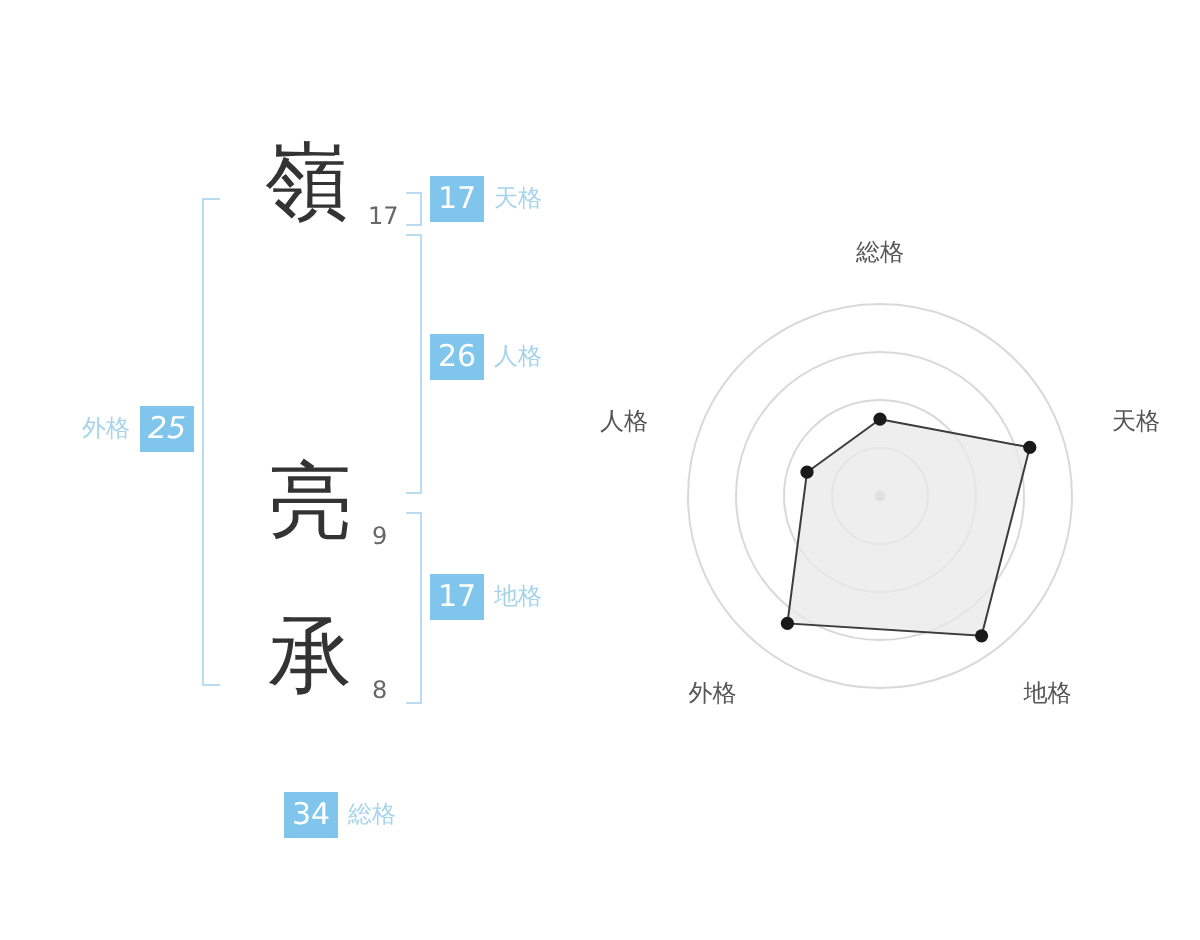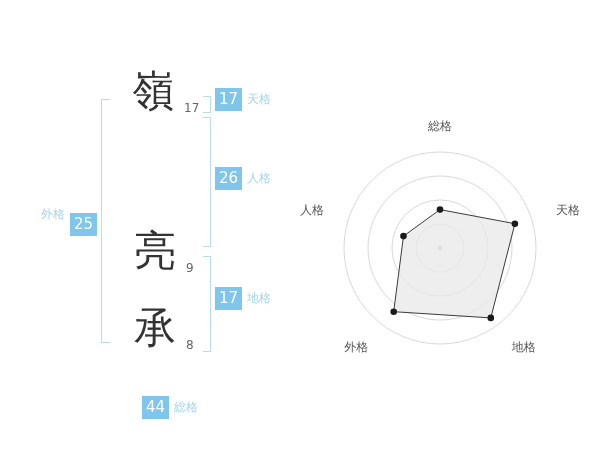--- a/index.html
+++ b/index.html
@@ -54,23 +54,23 @@
   <div class="abs vbox" style="left:215px; top:88px;">17</div>
   <div class="abs glabel" style="left:247px; top:88px;">天格</div>
 
   <div class="abs vbox" style="left:215px; top:167px;text-align:center;">26</div>
   <div class="abs glabel" style="left:247px; top:167px;">人格</div>
 
   <div class="abs vbox" style="left:215px; top:287px;">17</div>
   <div class="abs glabel" style="left:247px; top:287px;">地格</div>
 
   <div class="abs glabel" style="left:41px; top:203px;">外格</div>
-  <div class="abs vbox" style="left:70px; top:213px;">25</div>
+  <div class="abs vbox" style="left:70px; top:203px;font-style:italic;">25</div>
 
-  <div class="abs vbox" style="left:142px; top:396px;">44</div>
+  <div class="abs vbox" style="left:142px; top:396px;">34</div>
   <div class="abs glabel" style="left:174px; top:396px;">総格</div>
 
   <svg id="radar-svg" class="abs" style="left:293px; top:106px;" width="300" height="285" viewBox="0 0 300 285">
       <circle cx="147" cy="142" r="24.0" fill="none" stroke="#d9d9d9" stroke-width="1"></circle>
       <circle cx="147" cy="142" r="48.0" fill="none" stroke="#d9d9d9" stroke-width="1"></circle>
       <circle cx="147" cy="142" r="72.0" fill="none" stroke="#d9d9d9" stroke-width="1"></circle>
       <circle cx="147" cy="142" r="96.0" fill="none" stroke="#d9d9d9" stroke-width="1"></circle>
       <circle cx="147" cy="142" r="2.6" fill="#c9c9c9"></circle>
       <polygon points="147.0,103.6 221.9,117.7 197.8,211.9 100.7,205.7 110.5,130.1" fill="#e8e8e8" fill-opacity="0.75" stroke="#3c3c3c" stroke-width="1"></polygon>
       <circle cx="147.0" cy="103.6" r="3.3" fill="#1a1a1a"></circle>

